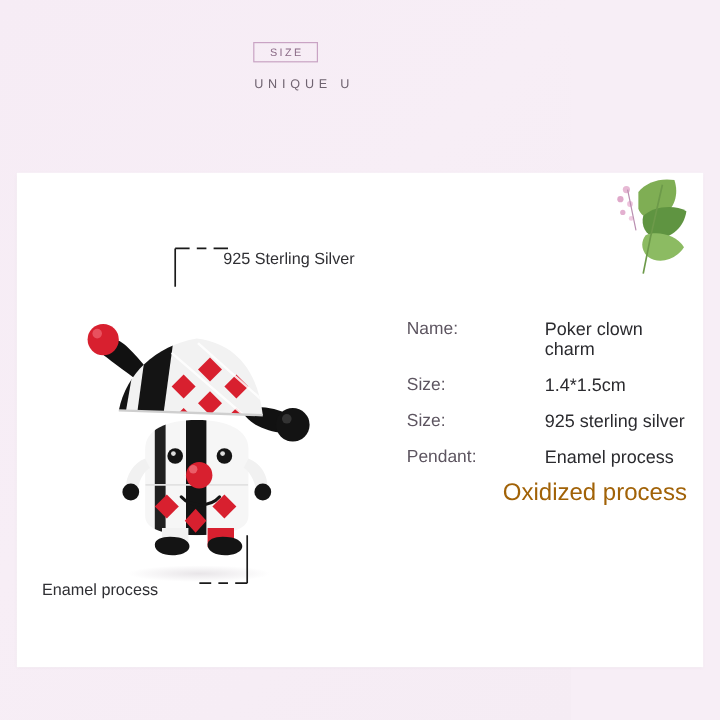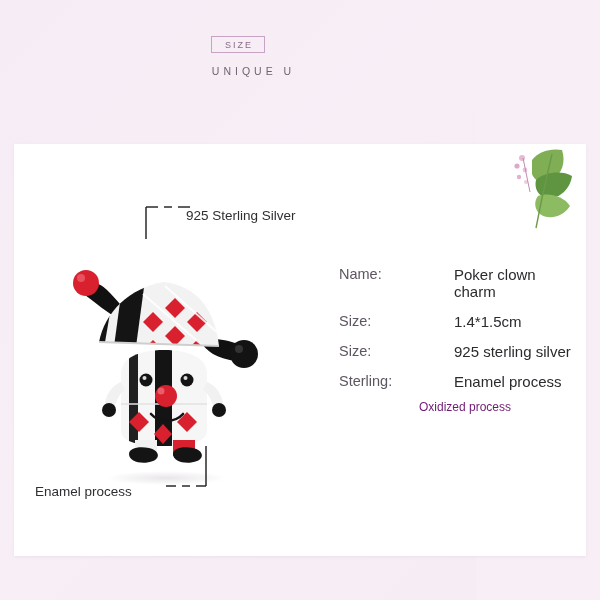--- a/index.html
+++ b/index.html
@@ -141,22 +141,22 @@
     color: #5d5560;
     font-family: "Liberation Sans", sans-serif;
   }
   .spec-value {
     font-size: 15px;
     color: #2b2b2f;
     font-family: "Liberation Sans", sans-serif;
   }
   .spec-extra {
     margin-left: 80px;
-    font-size: 12px;
-    color: #701a75;
+    font-size: 20px;
+    color: #a16207;
     margin-top: -3px;
   }
 </style>
 </head>
 <body>
 
 <div class="page">
 
   <div class="header">
     <div class="size-tag">SIZE</div>
@@ -277,21 +277,21 @@
       </div>
       <div class="spec-row">
         <div class="spec-label">Size:</div>
         <div class="spec-value">1.4*1.5cm</div>
       </div>
       <div class="spec-row">
         <div class="spec-label">Size:</div>
         <div class="spec-value">925 sterling silver</div>
       </div>
       <div class="spec-row">
-        <div class="spec-label">Sterling:</div>
+        <div class="spec-label">Pendant:</div>
         <div class="spec-value">Enamel process</div>
       </div>
       <div class="spec-extra">Oxidized process</div>
     </div>
   </div>
 
   <div class="callout callout-top">925 Sterling Silver</div>
   <div class="callout callout-bottom">Enamel process</div>
 
 </div>

